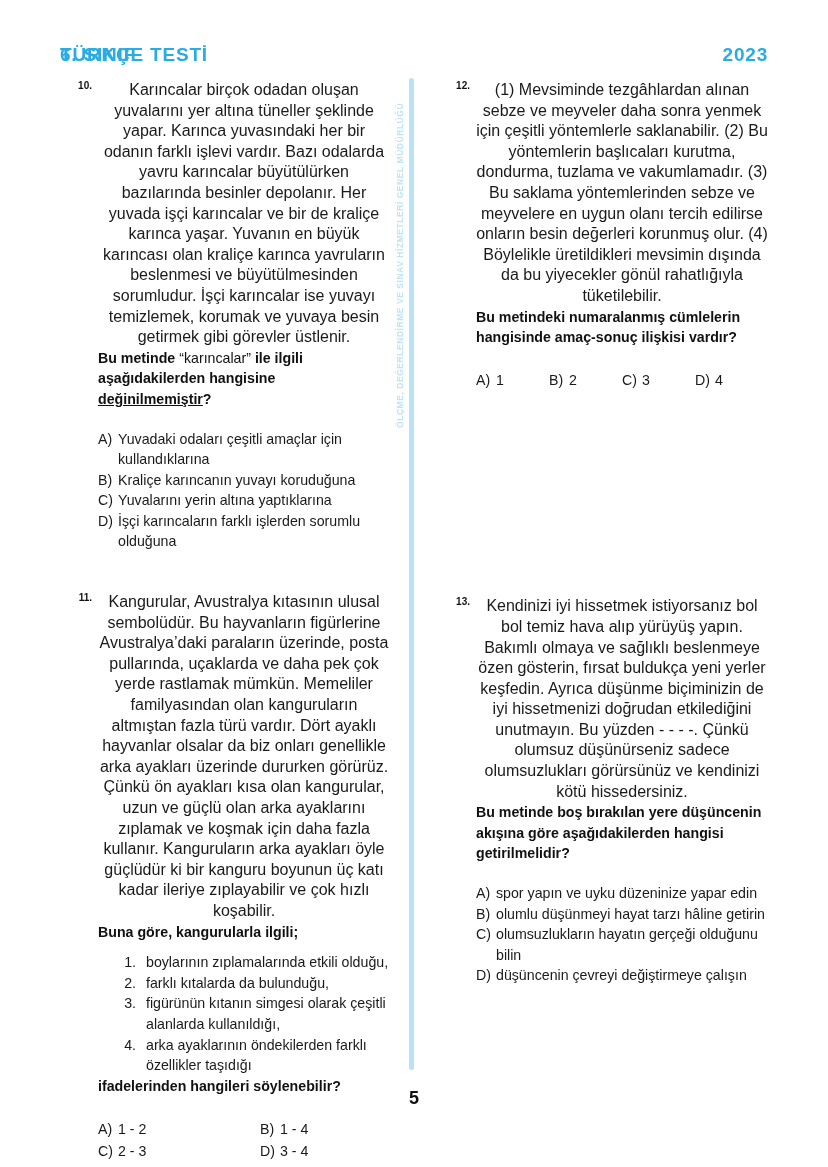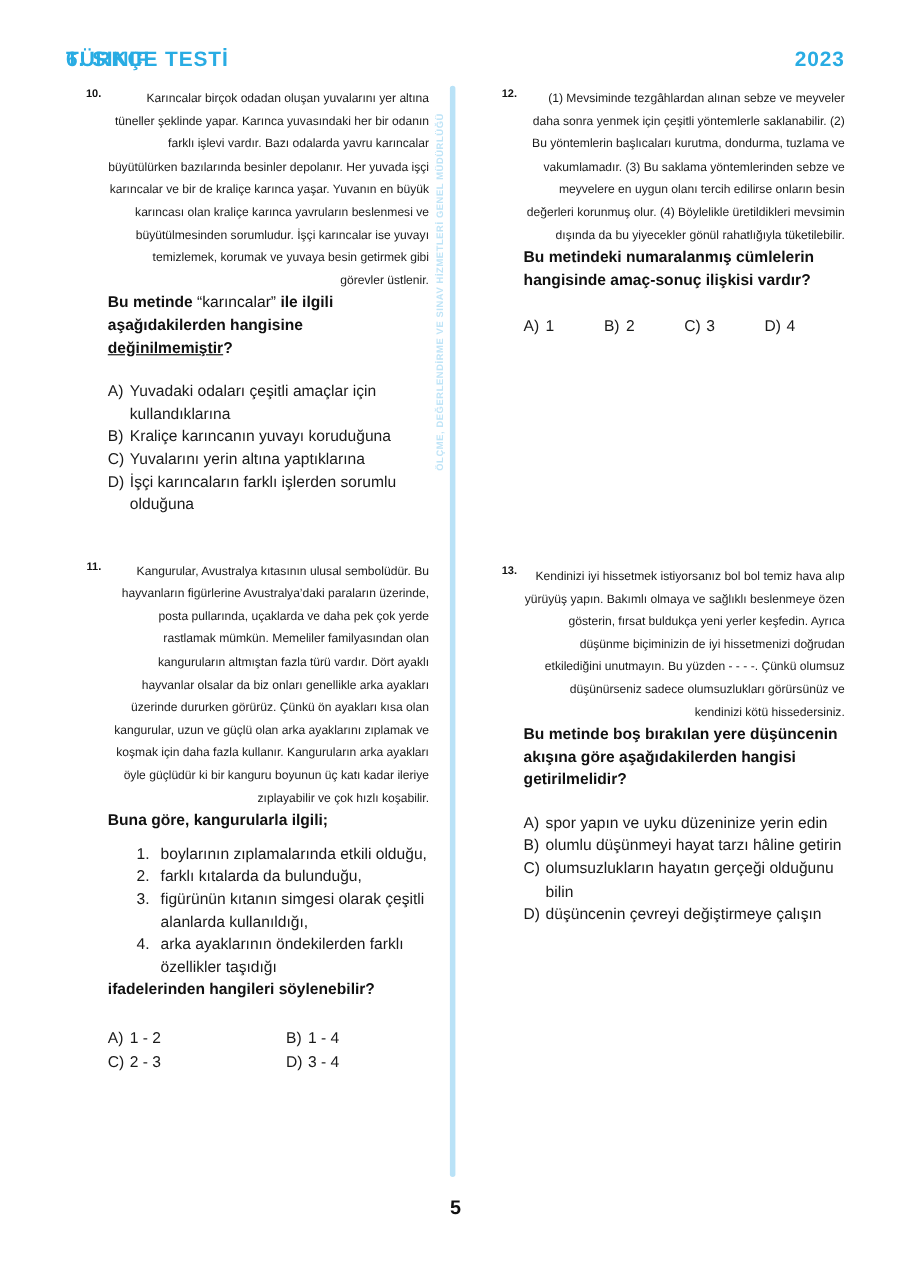--- a/index.html
+++ b/index.html
@@ -103,23 +103,23 @@
     position: absolute;
     left: 0;
     top: 0;
     width: 32px;
     text-align: right;
     font-size: 10px;
     font-weight: bold;
     color: #111;
   }
   .q-body {
-    font-size: 11px;
-    line-height: 20.6px;
-    text-align: right;
+    font-size: 16px;
+    line-height: 20.6px;
+    text-align: center;
     color: #1a1a1a;
   }
   .q-body p { margin: 0; }
 
   .q-prompt {
     font-size: 14.2px;
     line-height: 20.6px;
     font-weight: bold;
     color: #111;
   }
@@ -324,21 +324,21 @@
 
       <div class="question">
         <div class="q-num">13.</div>
         <div class="q-body">
           <p>Kendinizi iyi hissetmek istiyorsanız bol bol temiz hava alıp yürüyüş yapın. Bakımlı olmaya ve sağlıklı beslenmeye özen gösterin, fırsat buldukça yeni yerler keşfedin. Ayrıca düşünme biçiminizin de iyi hissetmenizi doğrudan etkilediğini unutmayın. Bu yüzden - - - -. Çünkü olumsuz düşünürseniz sadece olumsuzlukları görürsünüz ve kendinizi kötü hissedersiniz.</p>
         </div>
         <div class="q-prompt">Bu metinde boş bırakılan yere düşüncenin akışına göre aşağıdakilerden hangisi getirilmelidir?</div>
         <div class="options">
           <div class="opt">
             <span class="lab">A)</span>
-            <span class="txt">spor yapın ve uyku düzeninize yerin edin</span>
+            <span class="txt">spor yapın ve uyku düzeninize yapar edin</span>
           </div>
           <div class="opt">
             <span class="lab">B)</span>
             <span class="txt">olumlu düşünmeyi hayat tarzı hâline getirin</span>
           </div>
           <div class="opt">
             <span class="lab">C)</span>
             <span class="txt">olumsuzlukların hayatın gerçeği olduğunu bilin</span>
           </div>
           <div class="opt">

